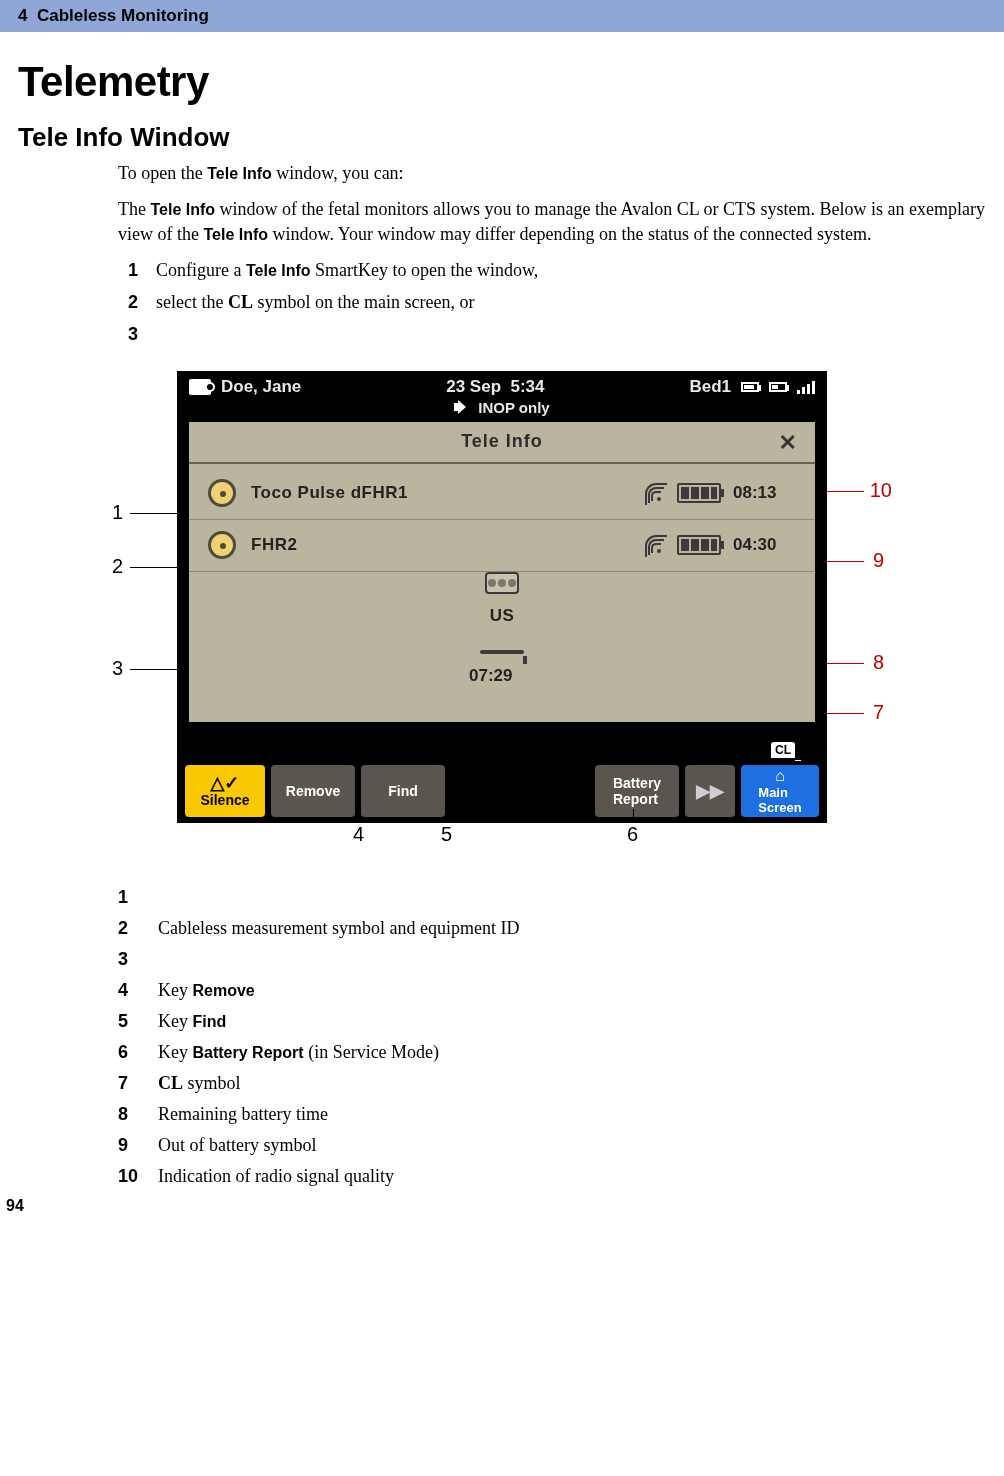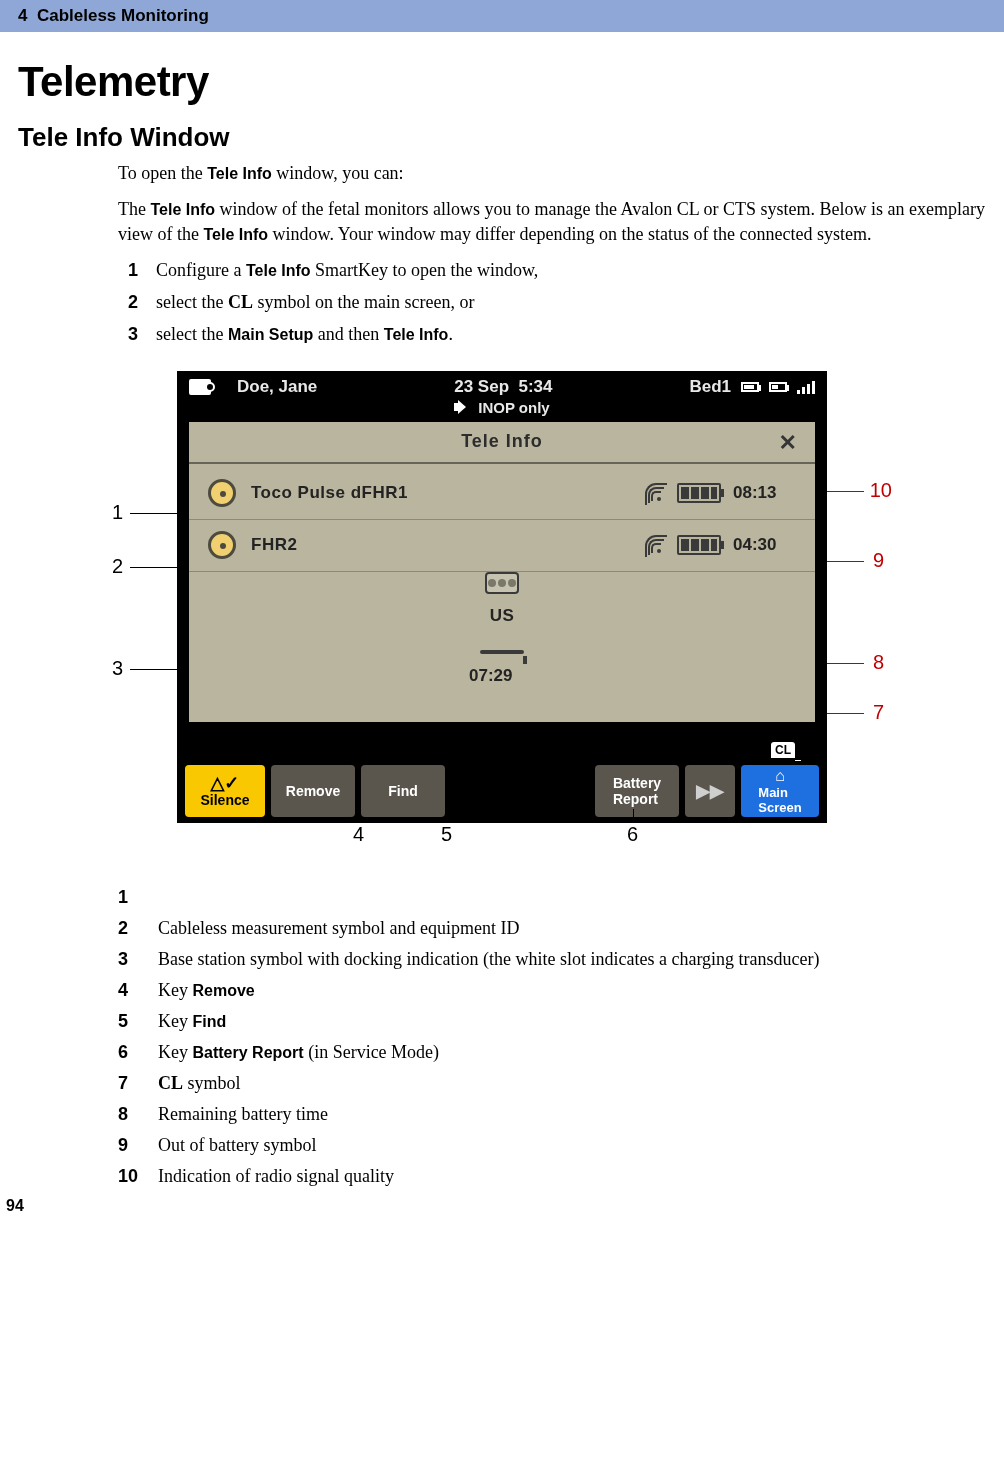--- a/index.html
+++ b/index.html
@@ -44,21 +44,21 @@
   .figure-wrap { position: relative; width: 780px; margin: 24px auto 30px auto; font-family: Arial, Helvetica, sans-serif; }
   .callout { position: absolute; font-size: 20px; color: #000; }
   .callout.red { color: #c00000; }
 
   .monitor {
     width: 650px; height: 452px; background: #000; color: #e8e8e8;
     position: relative; margin: 0 65px; border: 2px solid #000;
   }
 
   .mon-top { display:flex; align-items:center; justify-content:space-between; padding:4px 10px 0 10px; font-size:17px; font-weight:bold; }
-  .mon-top-left { display:flex; align-items:center; gap:26px; }
+  .mon-top-left { display:flex; align-items:center; gap:10px; }
   .mon-top-mid { text-align:center; flex:1; }
   .mon-top-right { display:flex; align-items:center; gap:10px; }
   .train-icon { width:22px; height:16px; background:#fff; border-radius:2px; position:relative; }
   .train-icon::after{content:"";position:absolute;right:-4px;top:3px;width:6px;height:6px;border:2px solid #fff;border-radius:50%; background:#000;}
   .batt-mini { width:18px; height:10px; border:2px solid #fff; position:relative; }
   .batt-mini::after{content:"";position:absolute;right:-4px;top:1px;width:3px;height:6px;background:#fff;}
   .batt-mini .fill{position:absolute;left:1px;top:1px;bottom:1px;background:#fff;}
   .sig-mini { display:flex; align-items:flex-end; gap:2px; height:14px;}
   .sig-mini span{width:3px;background:#fff;}
   .sig-mini span:nth-child(1){height:4px}.sig-mini span:nth-child(2){height:7px}.sig-mini span:nth-child(3){height:10px}.sig-mini span:nth-child(4){height:13px}
@@ -151,21 +151,20 @@
       <li>
           <span class="num">1</span>
           <span><span>Configure a </span><span class="ui-term">Tele Info</span><span> SmartKey to open the window,</span></span>
         </li>
       <li>
           <span class="num">2</span>
           <span><span>select the </span><b>CL</b><span> symbol on the main screen, or</span></span>
         </li>
       <li>
           <span class="num">3</span>
-          <span><span>select the </span><span class="ui-term">Main Setup</span><span> and then </span><span class="ui-term">Tele Info</span><span>.</span></span>
         </li>
     </ol>
   </div>
 
   <div class="figure-wrap">
 
     <div class="callout" style="left:0;top:130px;"><span>1</span><span class="leader" style="left:18px;top:12px;width:56px;"></span></div>
     <div class="callout" style="left:0;top:184px;"><span>2</span><span class="leader" style="left:18px;top:12px;width:56px;"></span></div>
     <div class="callout" style="left:0;top:286px;"><span>3</span><span class="leader" style="left:18px;top:12px;width:56px;"></span></div>
 
@@ -317,21 +316,20 @@
   <ul class="legend num-list">
     <li>
         <span class="lnum">1</span>
       </li>
     <li>
         <span class="lnum">2</span>
         <span>Cableless measurement symbol and equipment ID</span>
       </li>
     <li>
         <span class="lnum">3</span>
-        <span>Base station symbol with docking indication (the white slot indicates a charging transducer)</span>
       </li>
     <li>
         <span class="lnum">4</span>
         <span><span>Key </span><span class="ui-term">Remove</span></span>
       </li>
     <li>
         <span class="lnum">5</span>
         <span><span>Key </span><span class="ui-term">Find</span></span>
       </li>
     <li>

